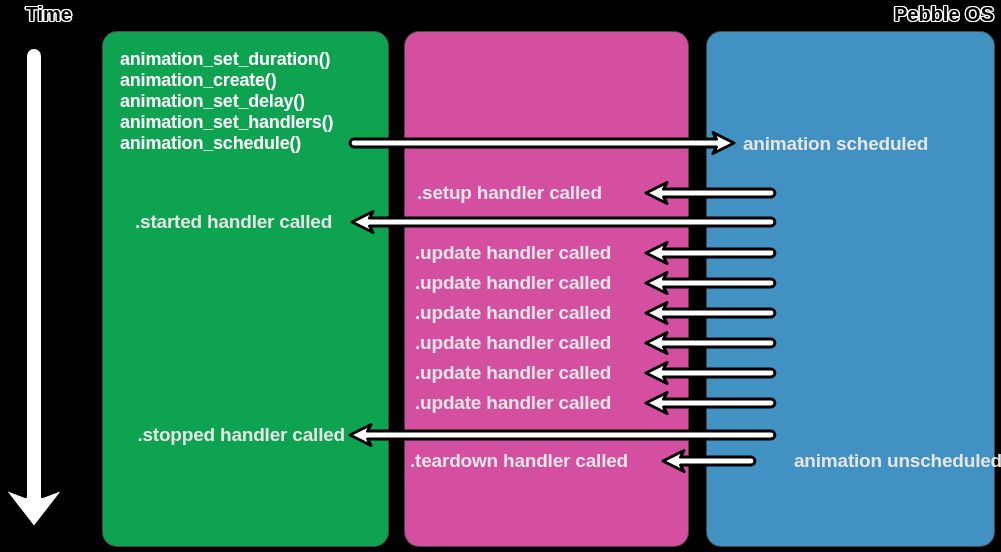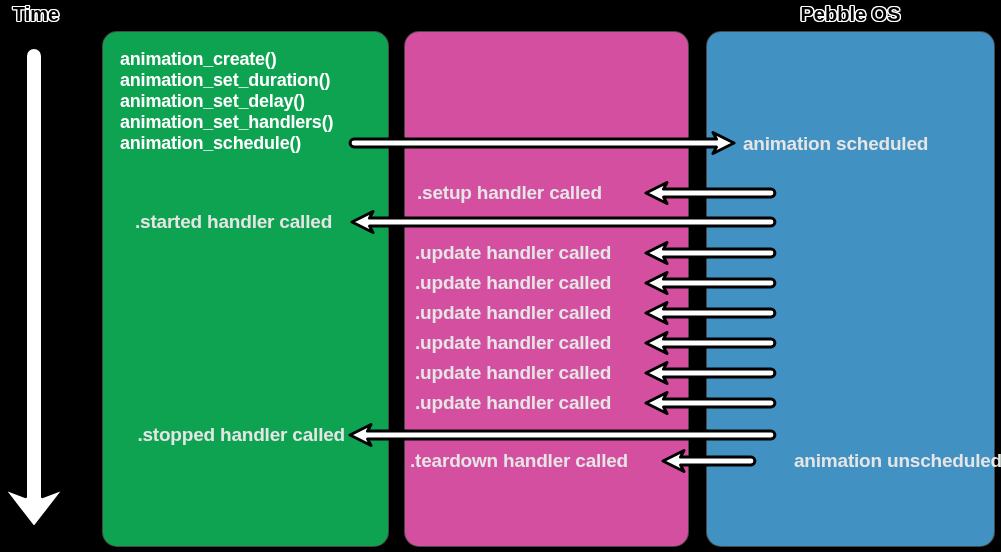--- a/index.html
+++ b/index.html
@@ -2,21 +2,21 @@
 <html><head>
 <meta charset="utf-8">
 <style>
   html,body{margin:0;padding:0;background:#000;}
   .stage{
     position:relative;width:1001px;height:552px;background:#000;
     font-family:"Liberation Sans",sans-serif;overflow:hidden;
   }
   .col-title{
     position:absolute;top:1px;height:26px;line-height:26px;
-    text-align:center;font-size:20px;font-weight:bold;color:#000;
+    text-align:right;font-size:20px;font-weight:bold;color:#000;
     white-space:nowrap;
     text-shadow:
       -1px -1px 0 #fff, 1px -1px 0 #fff, -1px 1px 0 #fff, 1px 1px 0 #fff,
       -1.4px 0 0 #fff, 1.4px 0 0 #fff, 0 -1.4px 0 #fff, 0 1.4px 0 #fff;
   }
   .box{
     position:absolute;top:32px;height:514px;border-radius:14px;
     box-shadow:0 0 0 1px rgba(255,255,255,0.28);
   }
   .box.app{left:103px;width:285px;background:#0da351;}
@@ -41,22 +41,22 @@
 <div class="stage">
 
   <div class="col-title" style="left:0;width:72px;">Time</div>
   <div class="col-title" style="left:707px;width:287px;">Pebble OS</div>
 
   <div class="box app"></div>
   <div class="box impl"></div>
   <div class="box os"></div>
 
   <div class="code">
+    <div>animation_set_duration()</div>
     <div>animation_create()</div>
-    <div>animation_set_duration()</div>
     <div>animation_set_delay()</div>
     <div>animation_set_handlers()</div>
     <div>animation_schedule()</div>
   </div>
 
   <div class="lbl ralign" style="left:120px;top:209px;width:227px;text-align:center;">.started handler called</div>
   <div class="lbl" style="left:417px;top:180px;">.setup handler called</div>
 
   <div class="lbl ralign" style="left:118px;top:422px;width:227px;">.stopped handler called</div>
   <div class="lbl" style="left:415px;top:240px;">.update handler called</div>

